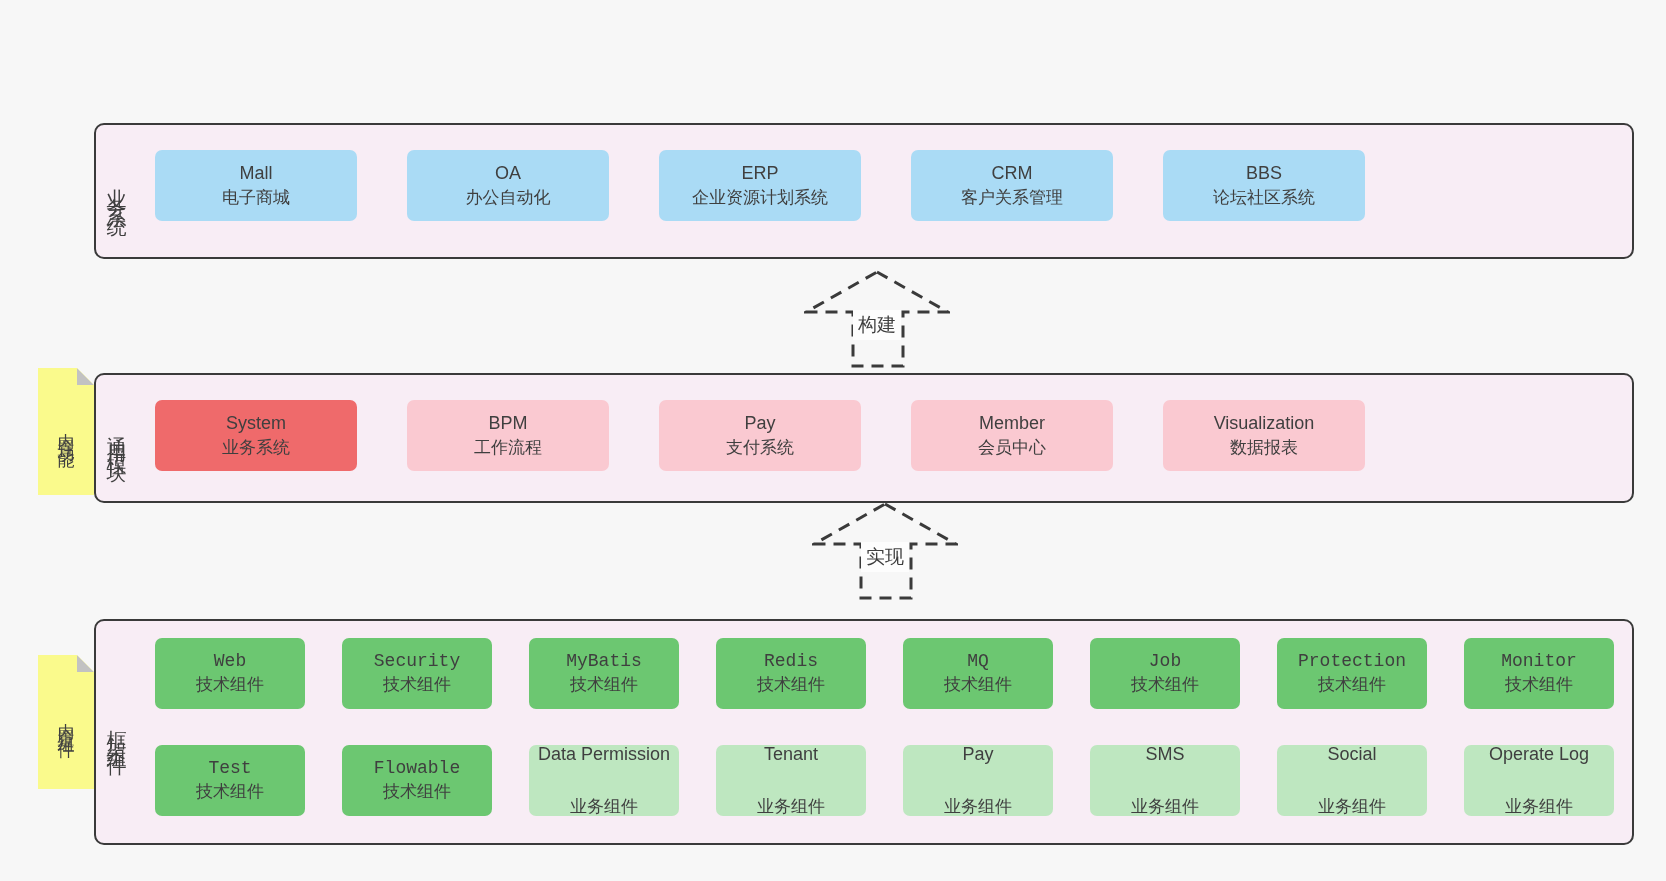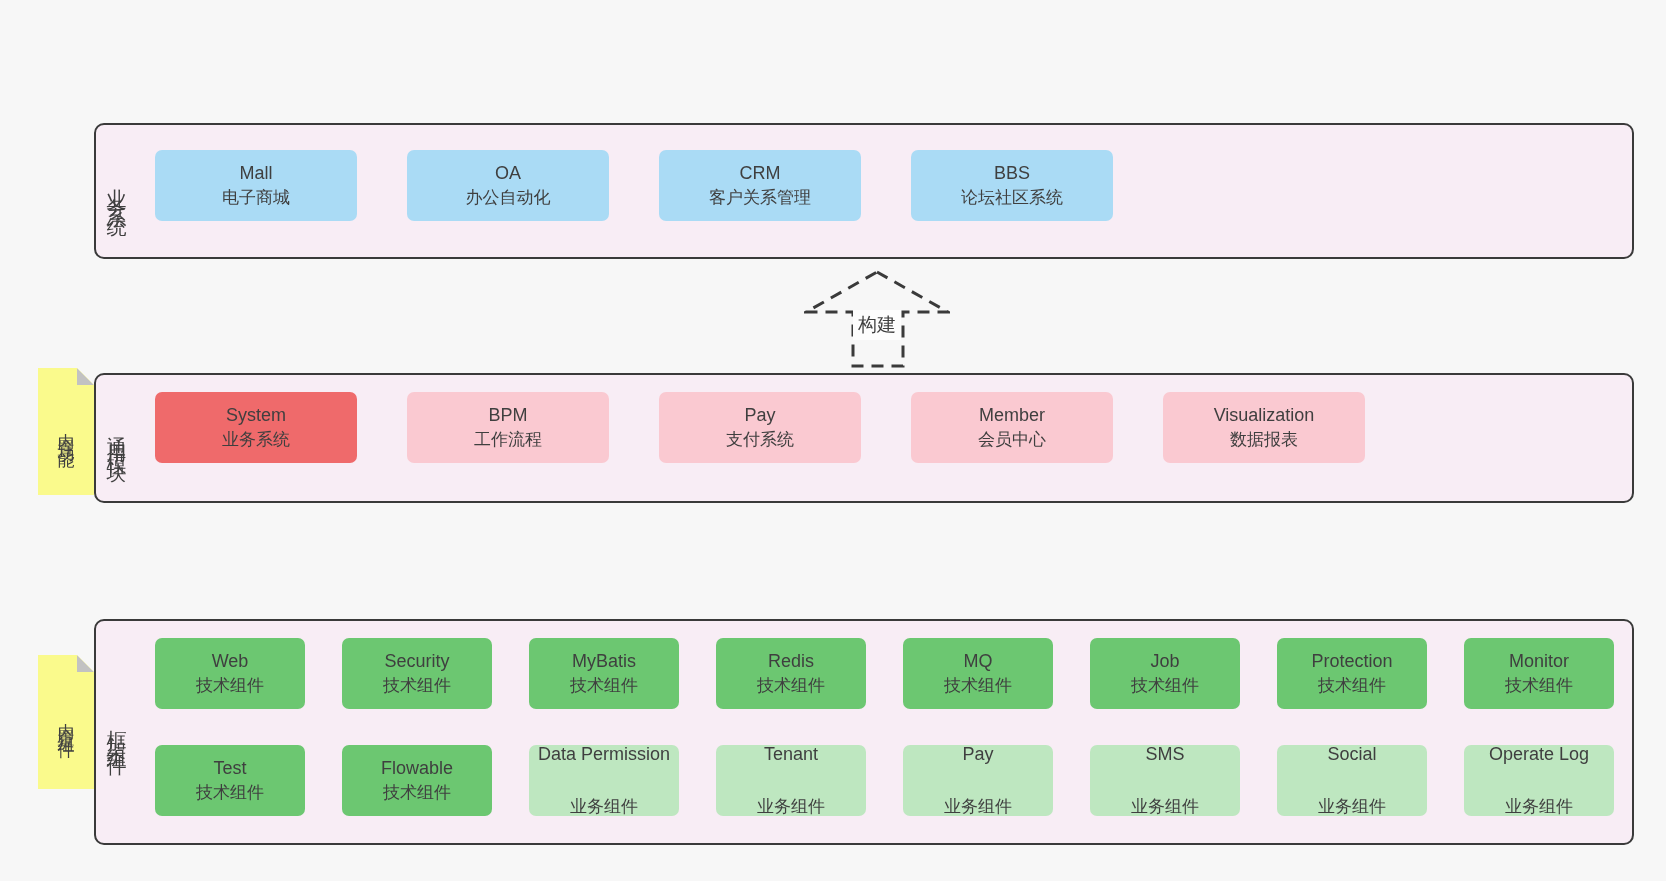--- a/index.html
+++ b/index.html
@@ -27,37 +27,37 @@
     writing-mode:vertical-rl;text-orientation:upright;
     font-size:20px;letter-spacing:9px;line-height:1;
     color:var(--text,#3f3f3f);white-space:nowrap;
   }
 
   
   .box-row{position:absolute;left:59px;display:flex;}
   .row-6{gap:50px;}
   .row-8{gap:37px;}
   .layer-business .box-row{top:25px;}
-  .layer-modules .box-row{top:17px;}
+  .layer-modules .box-row{top:25px;}
   .layer-components .box-row.r0{top:17px;}
   .layer-components .box-row.r1{top:124px;align-items:center;}
 
   .box{
     height:71px;border-radius:7px;box-sizing:border-box;
     display:flex;flex-direction:column;justify-content:center;align-items:center;
     text-align:center;line-height:1.38;padding:2px 4px;
   }
   .row-6 .box{width:202px;}
   .row-8 .box{width:150px;}
   .box-title{font-size:18px;}
   .box-sub{font-size:17px;}
   .v-blue{background:var(--box-blue,#aadbf5);}
   .v-red{background:var(--box-red,#ef6a6b);}
   .v-pink{background:var(--box-pink,#fac9d1);}
-  .v-green{background:var(--box-green,#6cc771);}
+  .v-green{background:var(--box-green,#6cc771);font-family:Liberation Mono, monospace;}
   .v-lightgreen{background:var(--box-lightgreen,#bee7c0);gap:28px;}
 
   
   .note{
     position:absolute;left:38px;width:56px;z-index:5;
     background:var(--note-yellow,#fafa8c);
     clip-path:polygon(0 0,calc(100% - 17px) 0,100% 17px,100% 100%,0 100%);
   }
   .note-1{top:368px;height:127px;}
   .note-2{top:655px;height:134px;}
@@ -98,20 +98,24 @@
     <div class="box-row row-6">
         <div class="box v-blue">
           <div class="box-title">Mall</div>
           <div class="box-sub">电子商城</div>
         </div>
         <div class="box v-blue">
           <div class="box-title">OA</div>
           <div class="box-sub">办公自动化</div>
         </div>
         <div class="box v-blue">
+          <div class="box-title">ERP</div>
+          <div class="box-sub">企业资源计划系统</div>
+        </div>
+        <div class="box v-blue">
           <div class="box-title">CRM</div>
           <div class="box-sub">客户关系管理</div>
         </div>
         <div class="box v-blue">
           <div class="box-title">BBS</div>
           <div class="box-sub">论坛社区系统</div>
         </div>
       </div>
   </section>
 
@@ -147,20 +151,27 @@
           <div class="box-sub">数据报表</div>
         </div>
       </div>
   </section>
 
   <div class="note note-1">
     <span class="note-fold"></span>
     <span class="note-text">内置功能</span>
   </div>
 
+  <div class="arrow arrow-implement">
+    <svg width="146" height="100" viewBox="0 0 146 100">
+      <path class="arrow-path" d="M73 4 L144 44 L99 44 L99 98 L49 98 L49 44 L2 44 Z"></path>
+      <rect class="arrow-label-bg" x="49" y="42" width="48" height="30"></rect>
+      <text class="arrow-label" x="73" y="63" text-anchor="middle">实现</text>
+    </svg>
+  </div>
 
   <section class="layer layer-components">
     <div class="layer-label">框架组件</div>
     <div class="box-row row-8 r0">
         <div class="box v-green">
           <div class="box-title">Web</div>
           <div class="box-sub">技术组件</div>
         </div>
         <div class="box v-green">
           <div class="box-title">Security</div>

